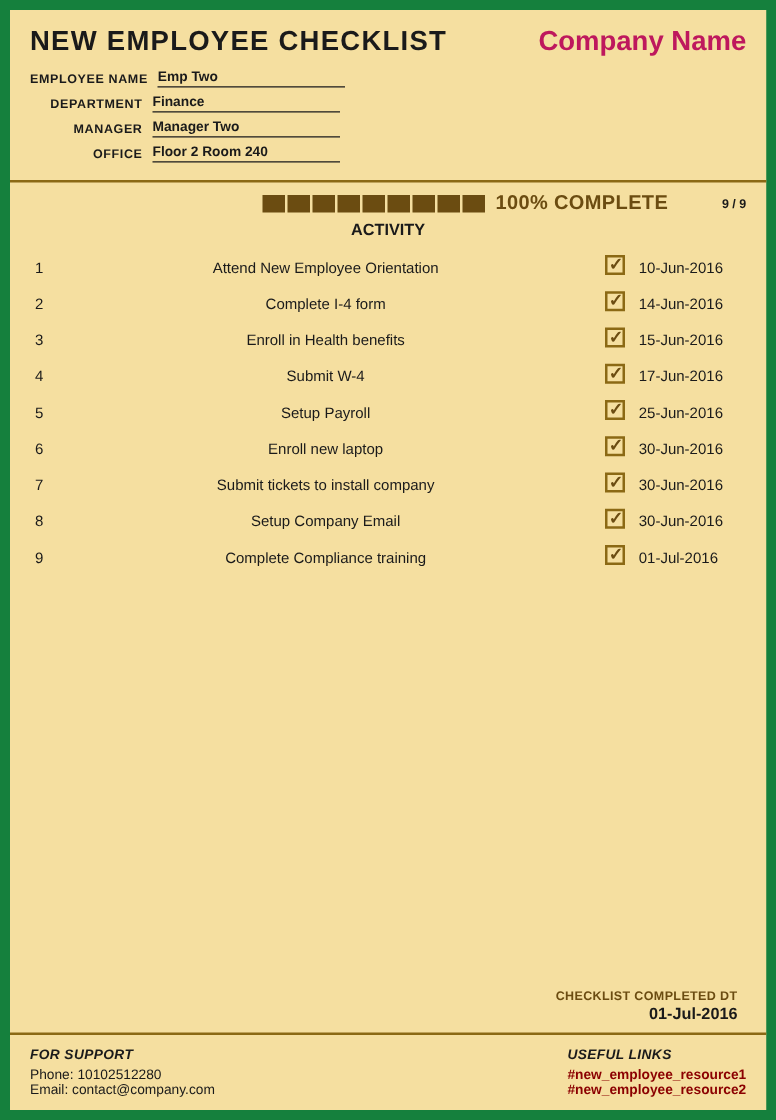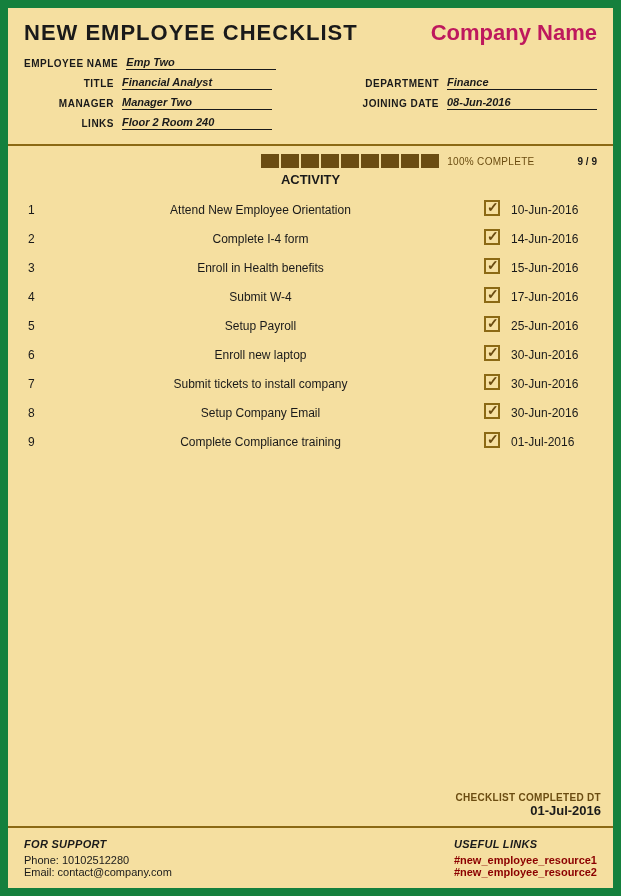--- a/index.html
+++ b/index.html
@@ -55,21 +55,20 @@
       text-align: right;
       margin-right: 8px;
     }
     .field-value {
       font-size: 11px;
       font-weight: 700;
       color: #1a1a1a;
       border-bottom: 1px solid #1a1a1a;
       min-width: 150px;
       padding-bottom: 1px;
-      font-style: italic;
     }
     .two-col-row {
       display: flex;
       justify-content: space-between;
       margin-bottom: 6px;
     }
     .two-col-row .field-row {
       margin-bottom: 0;
     }
     
@@ -87,22 +86,22 @@
     .progress-segments {
       display: flex;
       gap: 2px;
     }
     .progress-segment {
       width: 18px;
       height: 14px;
       background: #6b4c11;
     }
     .progress-text {
-      font-size: 10px;
-      font-weight: 400;
+      font-size: 16px;
+      font-weight: 700;
       color: #6b4c11;
       letter-spacing: 0.3px;
     }
     .progress-count {
       font-size: 10px;
       font-weight: 700;
       color: #1a1a1a;
       padding-left: 35px;
     }
     
@@ -162,21 +161,21 @@
       content: '✓';
       position: absolute;
       top: -3px;
       left: 1px;
       font-size: 14px;
       color: #6b4c11;
       font-weight: 900;
     }
     
     .completed-dt-section {
-      padding: 8px 12px;
+      padding: 8px 23px;
       text-align: right;
     }
     .completed-dt-label {
       font-size: 10px;
       font-weight: 700;
       color: #6b4c11;
       letter-spacing: 0.3px;
     }
     .completed-dt-value {
       font-size: 13px;
@@ -216,41 +215,33 @@
   <div class="header-section">
     <div class="header-top">
       <span class="main-title">NEW EMPLOYEE CHECKLIST</span>
       <span class="company-name">Company Name</span>
     </div>
     <div class="field-row">
       <span class="field-label">EMPLOYEE NAME</span>
       <span class="field-value">Emp Two</span>
     </div>
     <div class="two-col-row">
-      <div class="field-row">
-        <span class="field-label">TITLE</span>
-        <span class="field-value">Financial Analyst</span>
-      </div>
       <div class="field-row">
         <span class="field-label">DEPARTMENT</span>
         <span class="field-value">Finance</span>
       </div>
     </div>
     <div class="two-col-row">
       <div class="field-row">
         <span class="field-label">MANAGER</span>
         <span class="field-value">Manager Two</span>
       </div>
-      <div class="field-row">
-        <span class="field-label">JOINING DATE</span>
-        <span class="field-value">08-Jun-2016</span>
-      </div>
     </div>
     <div class="field-row">
-      <span class="field-label">LINKS</span>
+      <span class="field-label">OFFICE</span>
       <span class="field-value">Floor 2 Room 240</span>
     </div>
   </div>
 
   <div class="progress-section">
     <div class="progress-bar-container">
       <div class="progress-segments" id="progress-segments-container">
           <div class="progress-segment"></div>
           <div class="progress-segment"></div>
           <div class="progress-segment"></div>

